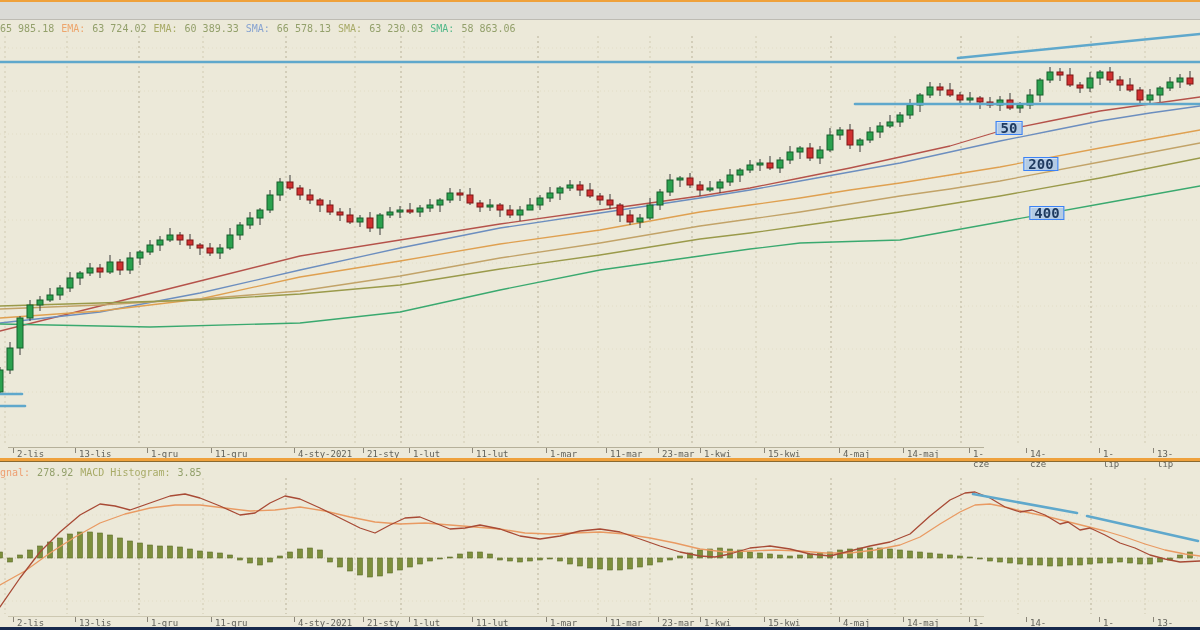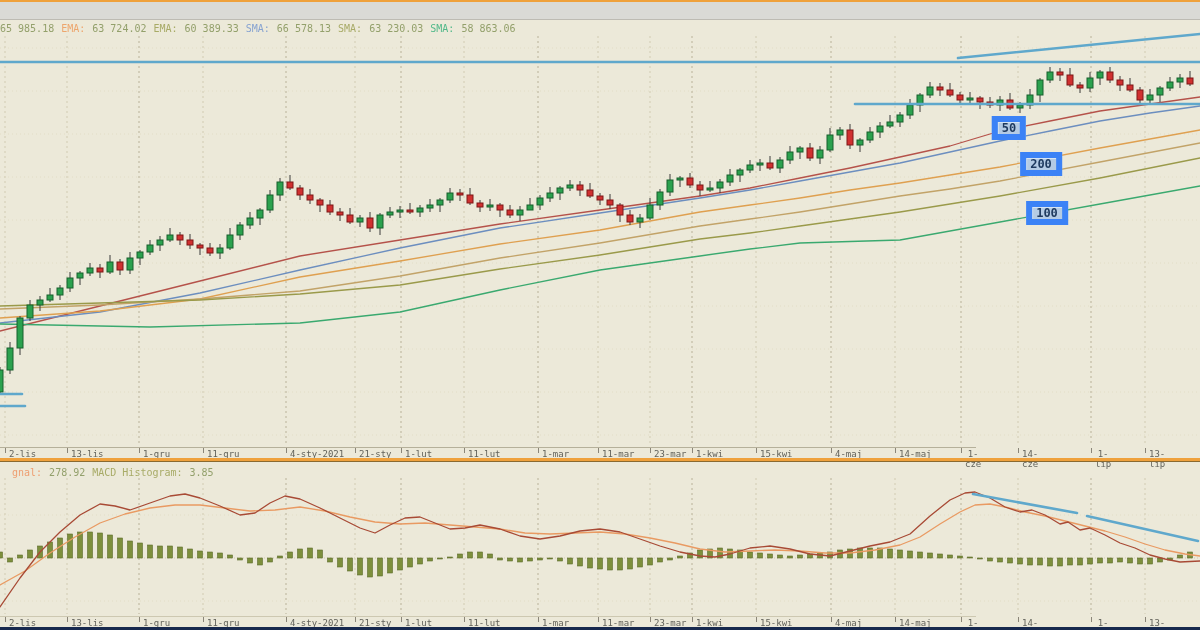--- a/index.html
+++ b/index.html
@@ -10,31 +10,31 @@
   }
   .abs{position:absolute;}
   #top-accent{left:0;top:0;width:1200px;height:2px;background:#efa13c;}
   #toolbar-strip{left:0;top:2px;width:1200px;height:17px;background:#dadad6;border-bottom:1px solid #bdbbb3;}
   .legend-row{left:0;width:960px;height:13px;font-size:10px;line-height:13px;white-space:nowrap;}
   .legend-row span{margin-right:7px;}
   #price-legend{top:22px;}
   #macd-legend{top:466px;}
   svg{position:absolute;left:0;top:0;pointer-events:none;}
   #charts-canvas{pointer-events:auto;}
-  .axis-row{left:0;width:976px;height:14px;text-align:center;}
+  .axis-row{left:8px;width:976px;height:14px;}
   #axis-main{top:447px;border-top:1px solid #b5b09a;}
   #axis-macd{top:616px;border-top:1px solid #cdc8b1;}
   .date-label{position:absolute;top:1px;font-size:9px;color:#62625a;letter-spacing:0;}
   .tick-mark{position:absolute;top:0;width:1px;height:5px;background:#8a8578;}
   #panel-separator{left:0;top:458px;width:1200px;height:3px;background:#efa13c;border-bottom:1px solid #8a6a30;}
   #bottom-edge-bar{left:0;top:627px;width:1200px;height:3px;background:#17294e;}
   .ma-badge{
     position:absolute;transform:translate(-50%,-50%);
-    background:#b4cbe4;border:6px solid #3b82f6;color:#1e3a5f;
-    font-size:12px;font-weight:bold;line-height:12px;padding:0 4px;
+    background:#b4cbe4;border:1px solid #3b82f6;color:#1e3a5f;
+    font-size:14px;font-weight:bold;line-height:12px;padding:0 4px;
     box-shadow:inset 1px 1px 0 #d6e4f2;
   }
 </style>
 </head>
 <body>
 
 <div id="screen">
 
   <div id="top-accent" class="abs"></div>
   <div id="toolbar-strip" class="abs"></div>
@@ -510,21 +510,21 @@
       <div class="tick-mark" style="left: 1018px;"></div>
       <div class="date-label" style="left: 1022px;">14-cze</div>
       <div class="tick-mark" style="left: 1091px;"></div>
       <div class="date-label" style="left: 1095px;">1-lip</div>
       <div class="tick-mark" style="left: 1145px;"></div>
       <div class="date-label" style="left: 1149px;">13-lip</div>
     </div>
 
   <div id="panel-separator" class="abs"></div>
 
-  <div id="macd-legend" class="abs legend-row"><span style="color: rgb(238, 159, 114); margin-left: 12px;">gnal:</span><span style="color: rgb(147, 160, 107); margin-top: 40px;">278.92</span><span style="color: rgb(168, 171, 103);">MACD Histogram:</span><span style="color: rgb(147, 160, 107);">3.85</span></div>
+  <div id="macd-legend" class="abs legend-row"><span style="color: rgb(238, 159, 114);">gnal:</span><span style="color: rgb(147, 160, 107); margin-top: 40px;">278.92</span><span style="color: rgb(168, 171, 103);">MACD Histogram:</span><span style="color: rgb(147, 160, 107);">3.85</span></div>
 
   <div id="axis-macd" class="abs axis-row">
       <div class="tick-mark" style="left: 5px;"></div>
       <div class="date-label" style="left: 9px;">2-lis</div>
       <div class="tick-mark" style="left: 67px;"></div>
       <div class="date-label" style="left: 71px;">13-lis</div>
       <div class="tick-mark" style="left: 139px;"></div>
       <div class="date-label" style="left: 143px;">1-gru</div>
       <div class="tick-mark" style="left: 203px;"></div>
       <div class="date-label" style="left: 207px;">11-gru</div>
@@ -558,16 +558,16 @@
       <div class="date-label" style="left: 1095px;">1-lip</div>
       <div class="tick-mark" style="left: 1145px;"></div>
       <div class="date-label" style="left: 1149px;">13-lip</div>
     </div>
 
   <div id="bottom-edge-bar" class="abs"></div>
 
   <div id="badges">
       <div class="ma-badge" style="left: 1009px; top: 128px;">50</div>
       <div class="ma-badge" style="left: 1041px; top: 164px;">200</div>
-      <div class="ma-badge" style="left: 1047px; top: 213px;">100</div>
+      <div class="ma-badge" style="left: 1047px; top: 213px;">400</div>
     </div>
 
 </div>
 
 </body></html>

